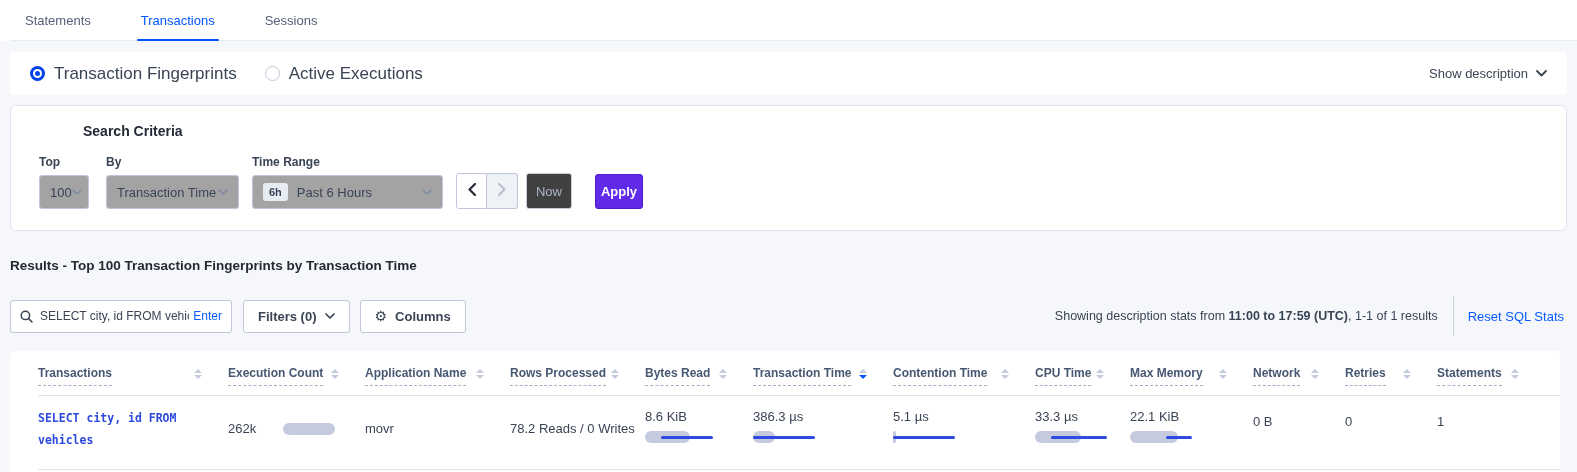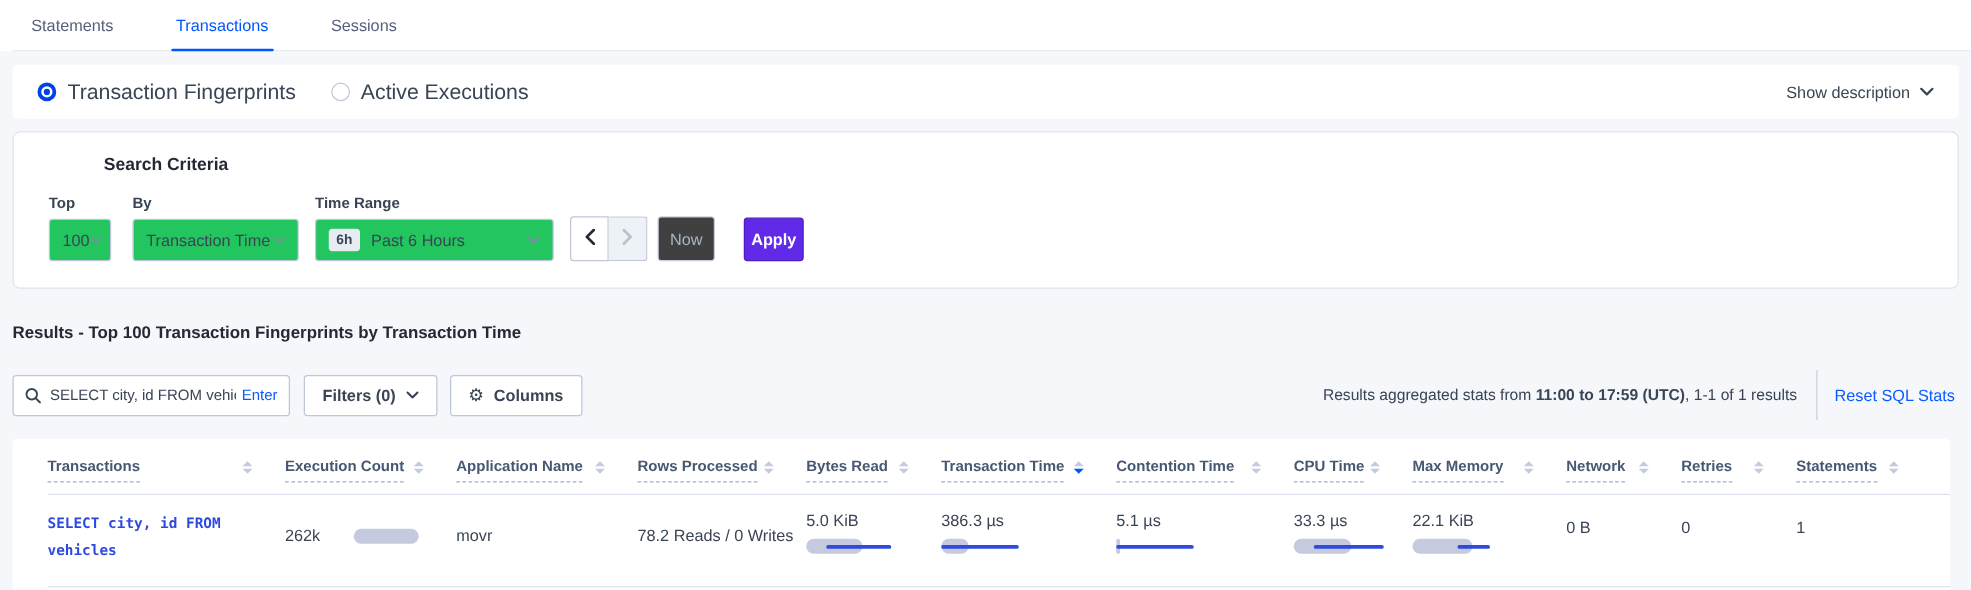--- a/index.html
+++ b/index.html
@@ -37,21 +37,21 @@
   .show-desc { margin-left:auto; display:flex; align-items:center; gap:8px;
                font-size:13px; color:#394455; cursor:pointer; }
 
   
   .criteria-card { margin:10px 10px 0; background:#fff; border:1px solid #dee4ee;
                    border-radius:6px; padding:17px 28px 21px; }
   .criteria-title { font-size:14px; font-weight:700; color:#242a35; margin-bottom:16px;margin-left:44px; }
   .criteria-row { display:flex; align-items:flex-end; }
   .field { display:flex; flex-direction:column; }
   .field-label { font-size:12px; font-weight:700; color:#394455; margin-bottom:6px; }
-  .select { height:34px; border:1px solid #c0c6d9; border-radius:3px; background:#22c55e;
+  .select { height:34px; border:1px solid #c0c6d9; border-radius:3px; background:#a3a3a3;
             display:flex; align-items:center; padding:0 10px; cursor:pointer;
             font-size:13px; color:#394455; }
   .select .chev { margin-left:auto; }
   .sel-top { width:50px; margin-right:17px; }
   .sel-by { width:133px; margin-right:13px; }
   .sel-time { width:191px; }
   .time-badge { background:#e7ecf3; border-radius:3px; font-size:11px; font-weight:700;
                 color:#394455; padding:3px 6px; margin-right:9px; }
   .arrow-group { display:flex; margin-left:13px; }
   .arrow-btn { width:31px; height:36px; border:1px solid #c0c6d9; background:#fff;
@@ -224,21 +224,21 @@
           <polyline points="1,1 5,5 9,1" fill="none" stroke="#394455" stroke-width="1.7" stroke-linecap="round" stroke-linejoin="round"></polyline>
         </svg>
     </span>
   </div>
   <div class="tool-btn columns-btn">
     <span class="gear">⚙</span>
     <span>Columns</span>
   </div>
   <div class="toolbar-spacer"></div>
   <div class="stats-text">
-    <span>Results aggregated stats from </span><b>11:00 to 17:59 (UTC)</b><span>, 1-1 of 1 results</span>
+    <span>Showing description stats from </span><b>11:00 to 17:59 (UTC)</b><span>, 1-1 of 1 results</span>
   </div>
   <div class="v-divider"></div>
   <div class="reset-link">Reset SQL Stats</div>
 </div>
 
 <div class="table-card">
   <div class="t-row">
       <div class="th" style="width: 190px;">
         <span class="th-label">Transactions</span>
         <span class="sort none">
@@ -334,21 +334,21 @@
         <span class="val">262k</span>
         <span class="countbar" style="width:52px"></span>
       </div>
       <div class="td td-text" style="width: 145px;">
         <span class="val">movr</span>
       </div>
       <div class="td td-text" style="width: 135px;">
         <span class="val">78.2 Reads / 0 Writes</span>
       </div>
       <div class="td td-metric" style="width: 108px;">
-        <div class="val">5.0 KiB</div>
+        <div class="val">8.6 KiB</div>
         <div class="minibar">
           <span class="bar-gray" style="width:45px"></span>
           <span class="bar-line" style="left:16px;width:52px"></span>
         </div>
       </div>
       <div class="td td-metric" style="width: 140px;">
         <div class="val">386.3 µs</div>
         <div class="minibar">
           <span class="bar-gray" style="width:22px"></span>
           <span class="bar-line" style="left:0px;width:62px"></span>

